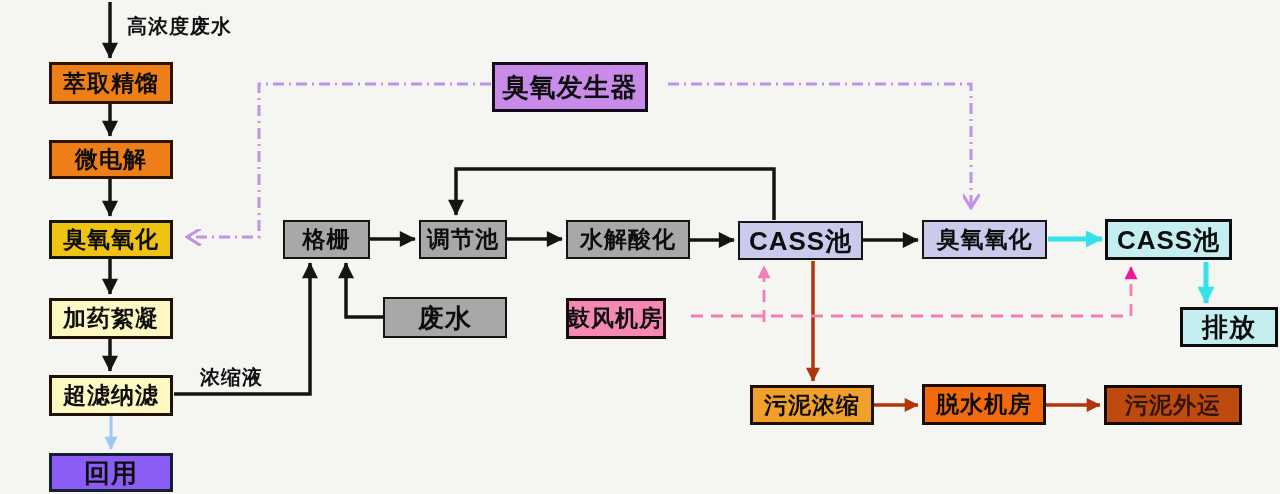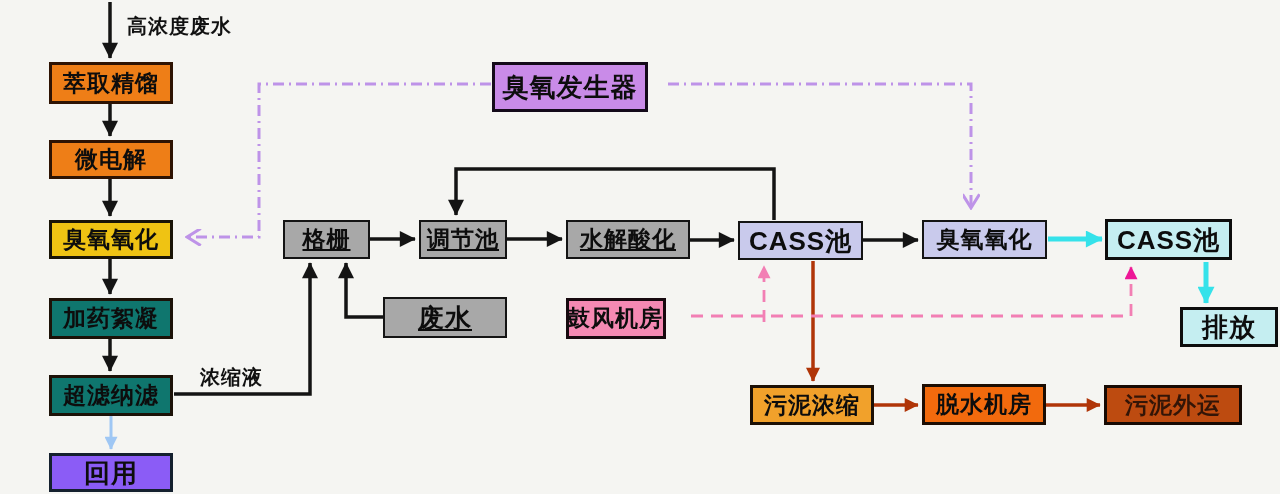--- a/index.html
+++ b/index.html
@@ -15,23 +15,23 @@
     font-weight:bold;letter-spacing:1px;white-space:nowrap;
     font-size:23px;line-height:1;
   }
   .edge-label{
     position:absolute;color:#111;font-weight:bold;font-size:20px;
     letter-spacing:1px;white-space:nowrap;
   }
   
   .f-orange   {background:#ee7e17;border-color:#2e1303;border-width:3px;}
   .f-gold     {background:#efc313;border-color:#191407;border-width:3px;}
-  .f-peach    {background:#0f766e;border-color:#1c1208;border-width:3px;}
+  .f-peach    {background:#fef9c3;border-color:#1c1208;border-width:3px;}
   .f-blue     {background:#8b5cf6;border-color:#14202e;border-width:3px;}
-  .f-gray     {background:#a8a8a8;border-color:#141414;text-decoration:underline;}
+  .f-gray     {background:#a8a8a8;border-color:#141414;}
   .f-lavender {background:#c9caec;border-color:#141414;}
   .f-cyan     {background:#c5eef1;border-color:#0d0d0d;}
   .f-pink     {background:#f589b3;border-color:#17090f;border-width:3px;}
   .f-purple   {background:#c98be8;border-color:#140a1a;border-width:3px;}
   .f-amber    {background:#f1a12b;border-color:#1c1005;border-width:3px;}
   .f-orange2  {background:#f26a0d;border-color:#1c0d03;border-width:3px;}
   .f-brick    {background:#bd4b10;border-color:#170a04;border-width:3px;color:#331507;}
   .big{font-size:26px;}
 </style>
 </head>

